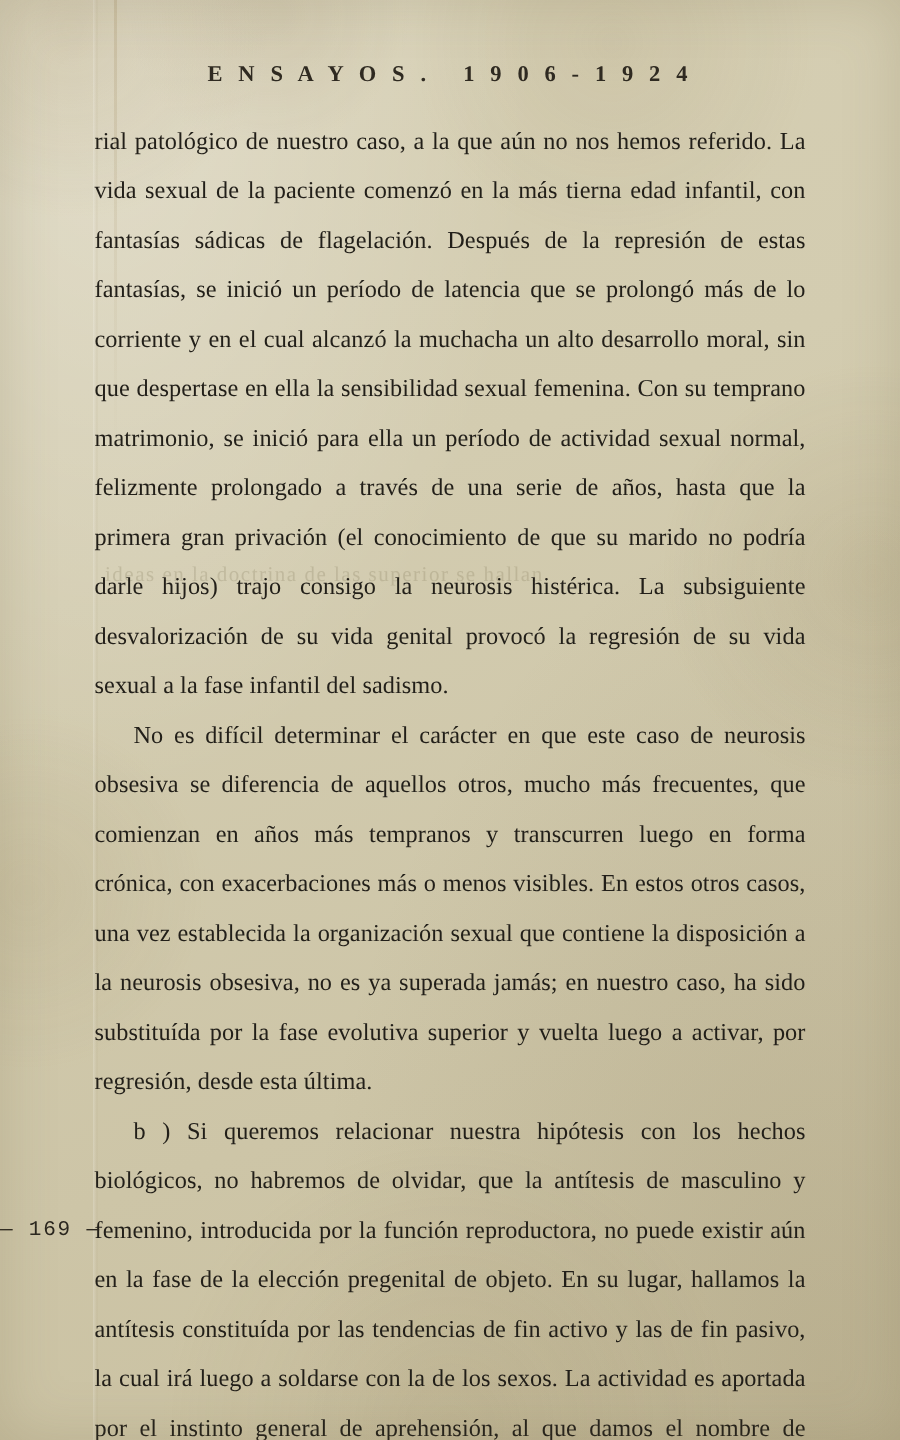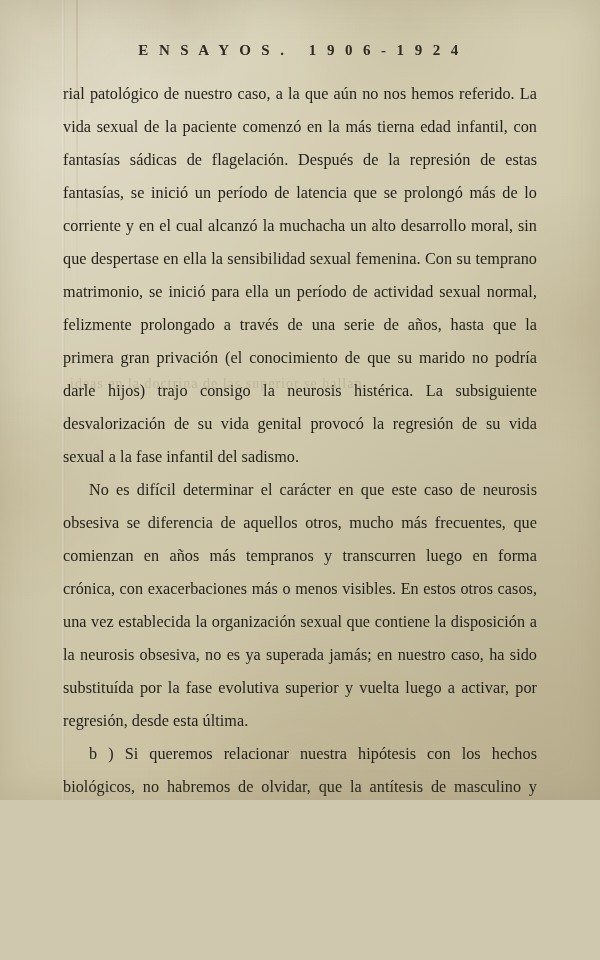--- a/index.html
+++ b/index.html
@@ -9,21 +9,21 @@
   body {
     width: 600px;
     height: 960px;
     background: #cfc8ae;
     font-family: "Liberation Serif", serif;
     overflow: hidden;
   }
   .page {
     position: relative;
     width: 600px;
-    height: 800px;
+    height: 960px;
     background:
       radial-gradient(ellipse at 12% 4%, rgba(255,255,255,0.30) 0%, rgba(255,255,255,0.0) 38%),
       radial-gradient(ellipse at 92% 96%, rgba(120,105,70,0.20) 0%, rgba(120,105,70,0.0) 45%),
       linear-gradient(160deg, #d6cfb4 0%, #d3ccb0 35%, #cdc5a7 70%, #c9c0a0 100%);
     box-sizing: border-box;
     overflow: hidden;
   }
   
   .page::before {
     content: "";

